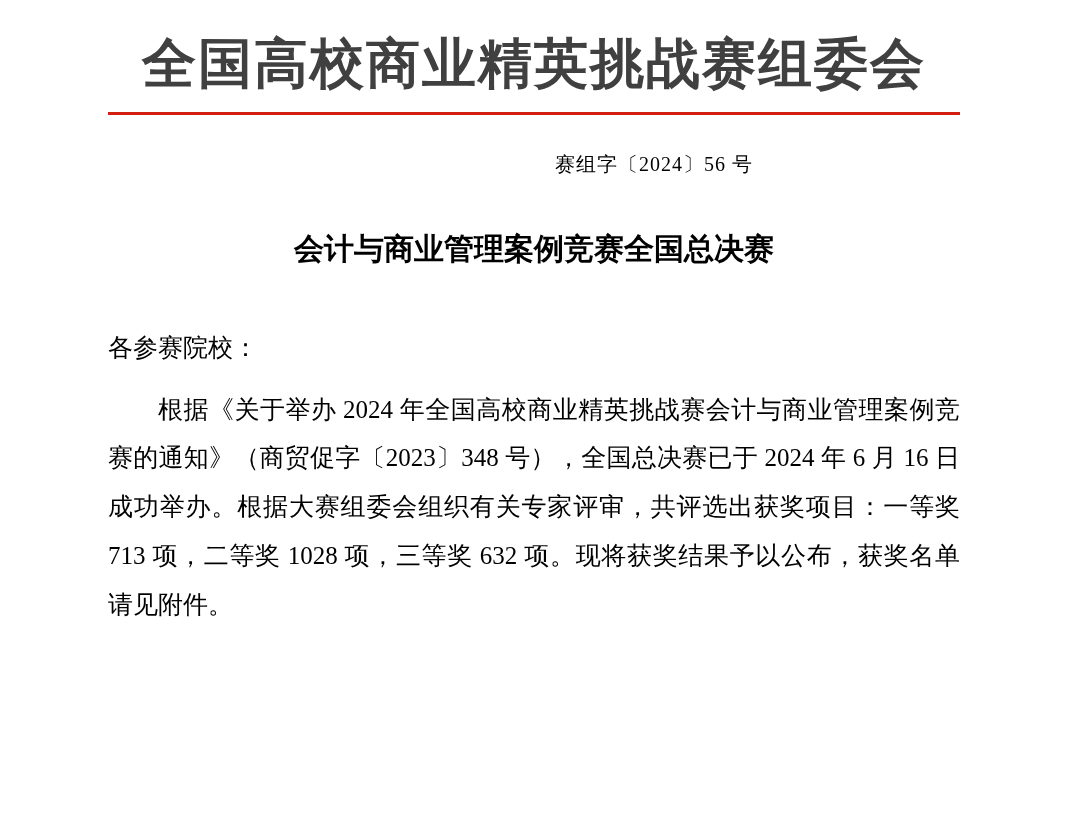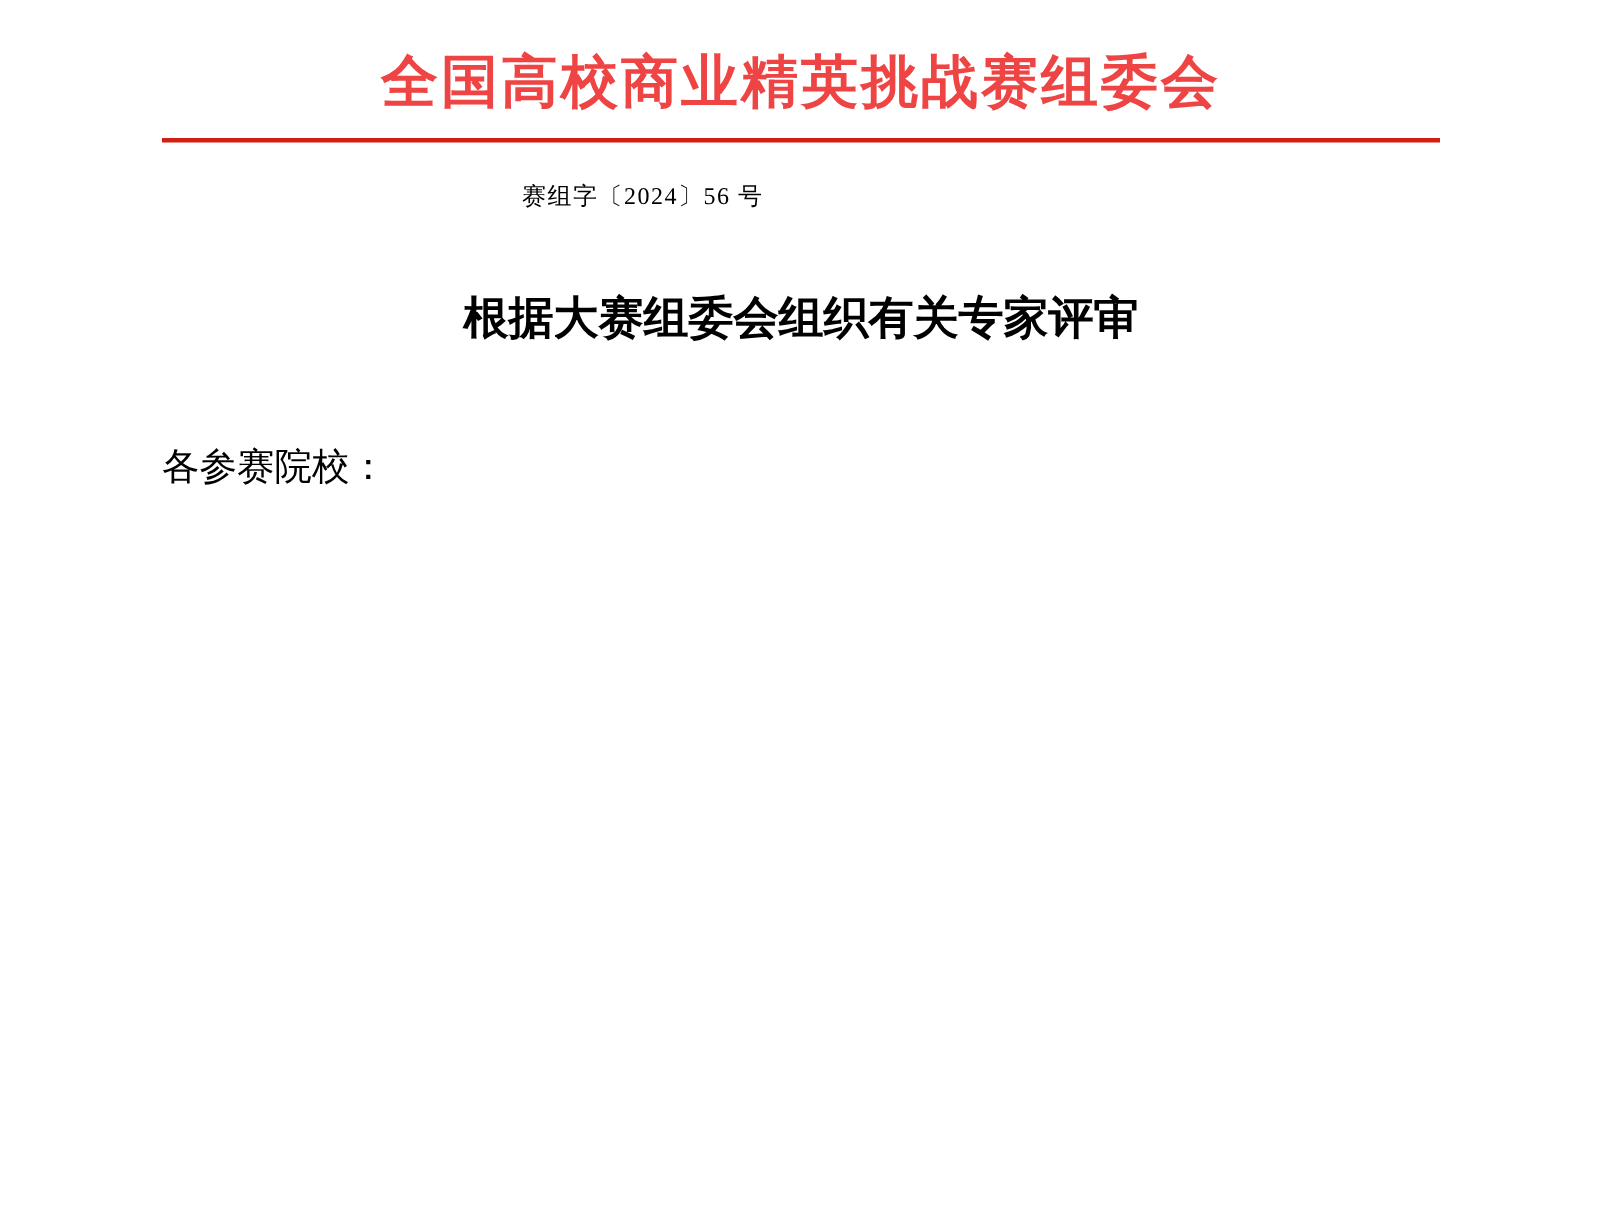--- a/index.html
+++ b/index.html
@@ -21,40 +21,40 @@
     box-sizing: border-box;
     padding: 0 108px;
   }
 
   
   .letterhead {
     text-align: center;
     padding-top: 30px;
   }
   .letterhead-title {
-    color: #ef4444;
+    color: #404040;
     font-family: "DejaVu Serif", "Liberation Serif", serif;
     font-weight: bold;
-    font-size: 38px;
+    font-size: 54px;
     letter-spacing: 2px;
     line-height: 1.25;
     white-space: nowrap;
   }
   .letterhead-rule {
     margin-top: 14px;
     height: 3px;
     background: #d21f12;
     width: 100%;
   }
 
   
   .doc-number {
-    margin-top: 26px;
-    text-align: left;
-    font-size: 16px;
+    margin-top: 36px;
+    text-align: center;
+    font-size: 20px;
     letter-spacing: 1px;
     padding-left: 240px;
   }
 
   
   .doc-title {
     margin-top: 48px;
     text-align: center;
     font-family: "DejaVu Serif", "Liberation Serif", serif;
     font-weight: bold;
@@ -87,19 +87,20 @@
 <div class="page">
 
   <div class="letterhead">
     <div class="letterhead-title">全国高校商业精英挑战赛组委会</div>
     <div class="letterhead-rule"></div>
   </div>
 
   <div class="doc-number">赛组字〔2024〕56 号</div>
 
   <div class="doc-title">
-    <span class="line">根据大赛组委会组织有关专家评审</span>
+    <span class="line">会计与商业管理案例竞赛全国总决赛</span>
   </div>
 
   <div class="salutation">各参赛院校：</div>
 
+  <div class="body-paragraph">根据《关于举办 2024 年全国高校商业精英挑战赛会计与商业管理案例竞赛的通知》（商贸促字〔2023〕348 号），全国总决赛已于 2024 年 6 月 16 日成功举办。根据大赛组委会组织有关专家评审，共评选出获奖项目：一等奖 713 项，二等奖 1028 项，三等奖 632 项。现将获奖结果予以公布，获奖名单请见附件。</div>
 
 </div>
 
 </body></html>

